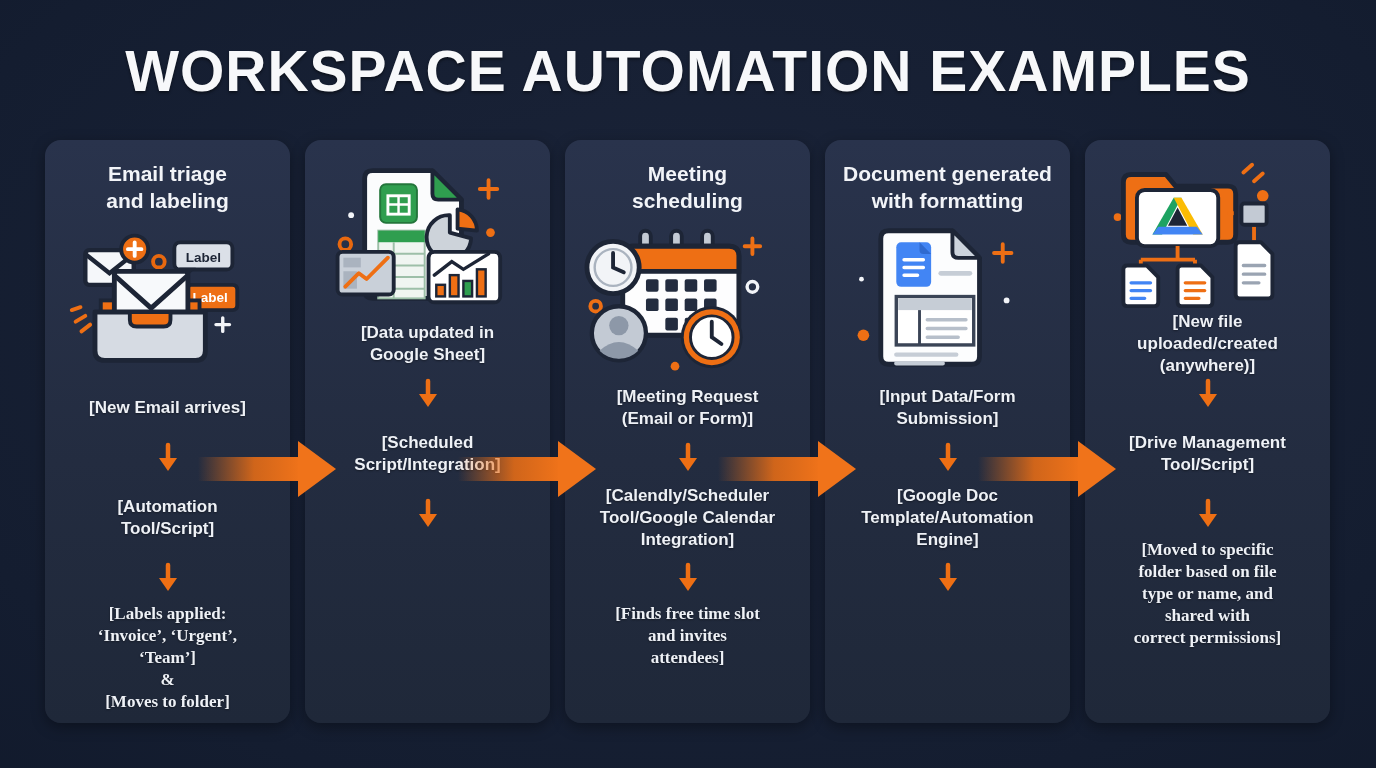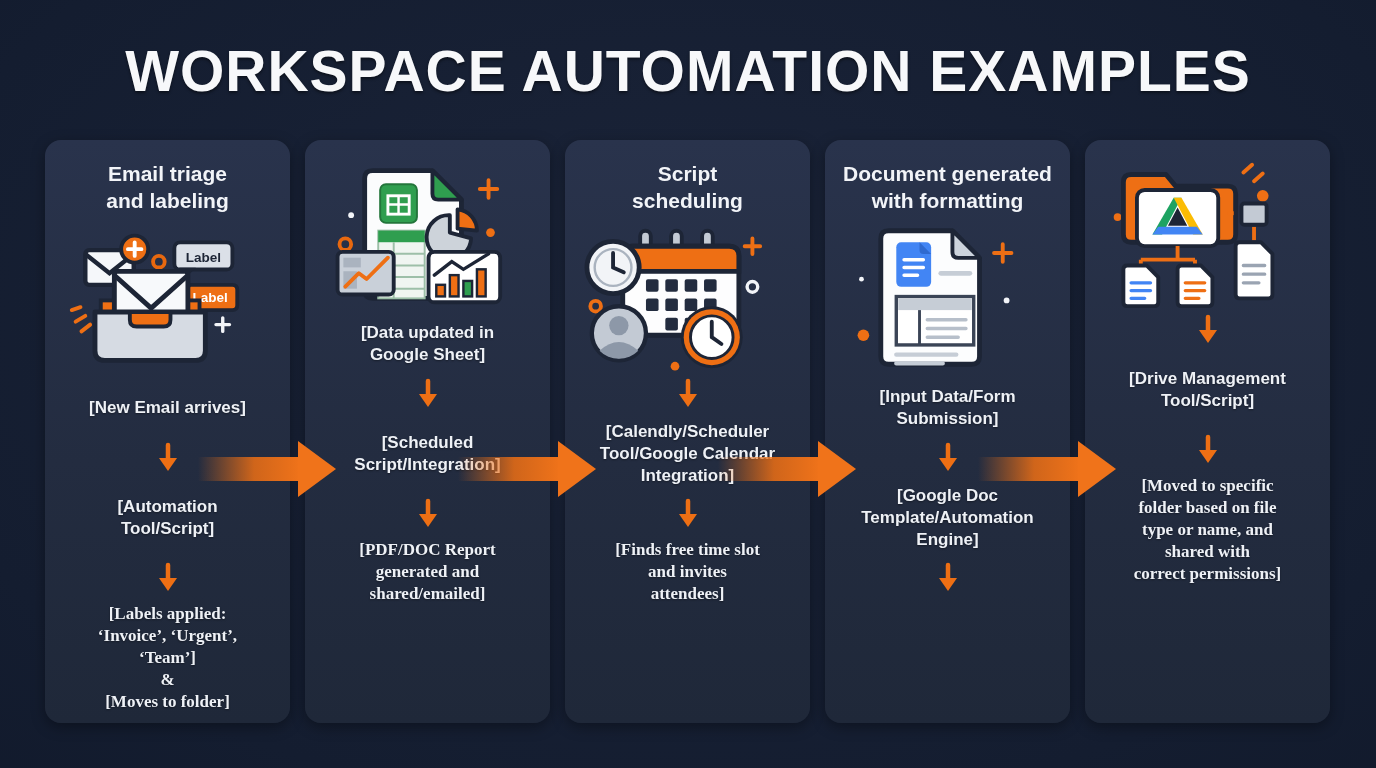--- a/index.html
+++ b/index.html
@@ -182,28 +182,25 @@
             </svg>
         </div>
         <p class="step s2">[Scheduled
 Script/Integration]</p>
         <div class="darrow">
           <svg width="26" height="32" viewBox="0 0 26 32">
               <path d="M13 3 v17" stroke="#ee6f14" stroke-width="4.5" stroke-linecap="round" fill="none"></path>
               <path d="M4 16 L13 29 L22 16 Z" fill="#ee6f14"></path>
             </svg>
         </div>
-        <p class="step s3">[PDF/DOC Report
-generated and
-shared/emailed]</p>
       </div>
     </section>
 
     <section class="card">
-      <h2 class="card-title">Script
+      <h2 class="card-title">Meeting
 scheduling</h2>
       <div class="icon-zone">
         <svg width="204" height="150" viewBox="0 0 204 155">
           <path d="M182 16 v16 M174 24 h16" stroke="#ee6f14" stroke-width="4" stroke-linecap="round"></path>
           <circle cx="182" cy="66" r="5.5" fill="none" stroke="#f2f4f8" stroke-width="3.5"></circle>
           <circle cx="20" cy="86" r="5.5" fill="none" stroke="#ee6f14" stroke-width="4"></circle>
           <circle cx="102" cy="148" r="4.5" fill="#ee6f14"></circle>
 
           <g>
             <rect x="66" y="8" width="11" height="28" rx="5.5" fill="#c3cad4" stroke="#1d2536" stroke-width="4"></rect>
@@ -242,20 +239,22 @@
 
           <g>
             <circle cx="140" cy="118" r="32" fill="#1d2536"></circle>
             <circle cx="140" cy="118" r="29" fill="#ee6f14"></circle>
             <circle cx="140" cy="118" r="22" fill="#ffffff" stroke="#1d2536" stroke-width="3"></circle>
             <path d="M140 118 V102 M140 118 l10 7" stroke="#1d2536" stroke-width="4" stroke-linecap="round"></path>
           </g>
         </svg>
       </div>
       <div class="steps">
+        <p class="step s1">[Meeting Request
+(Email or Form)]</p>
         <div class="darrow">
           <svg width="26" height="32" viewBox="0 0 26 32">
               <path d="M13 3 v17" stroke="#ee6f14" stroke-width="4.5" stroke-linecap="round" fill="none"></path>
               <path d="M4 16 L13 29 L22 16 Z" fill="#ee6f14"></path>
             </svg>
         </div>
         <p class="step s2">[Calendly/Scheduler
 Tool/Google Calendar
 Integration]</p>
         <div class="darrow">
@@ -362,20 +361,23 @@
             <path d="M36 128 h20 M36 136 h20 M36 144 h14" stroke="#4285f4" stroke-width="3.5" stroke-linecap="round"></path>
           </g>
 
           <g>
             <path d="M84 114 q0 -4 4 -4 h20 l12 12 v26 q0 4 -4 4 h-28 q-4 0 -4 -4 z" fill="#ffffff" stroke="#1d2536" stroke-width="4" stroke-linejoin="round"></path>
             <path d="M92 128 h20 M92 136 h20 M92 144 h14" stroke="#ee6f14" stroke-width="3.5" stroke-linecap="round"></path>
           </g>
         </svg>
       </div>
       <div class="steps">
+        <p class="step s1">[New file
+uploaded/created
+(anywhere)]</p>
         <div class="darrow">
           <svg width="26" height="32" viewBox="0 0 26 32">
               <path d="M13 3 v17" stroke="#ee6f14" stroke-width="4.5" stroke-linecap="round" fill="none"></path>
               <path d="M4 16 L13 29 L22 16 Z" fill="#ee6f14"></path>
             </svg>
         </div>
         <p class="step s2">[Drive Management
 Tool/Script]</p>
         <div class="darrow">
           <svg width="26" height="32" viewBox="0 0 26 32">

